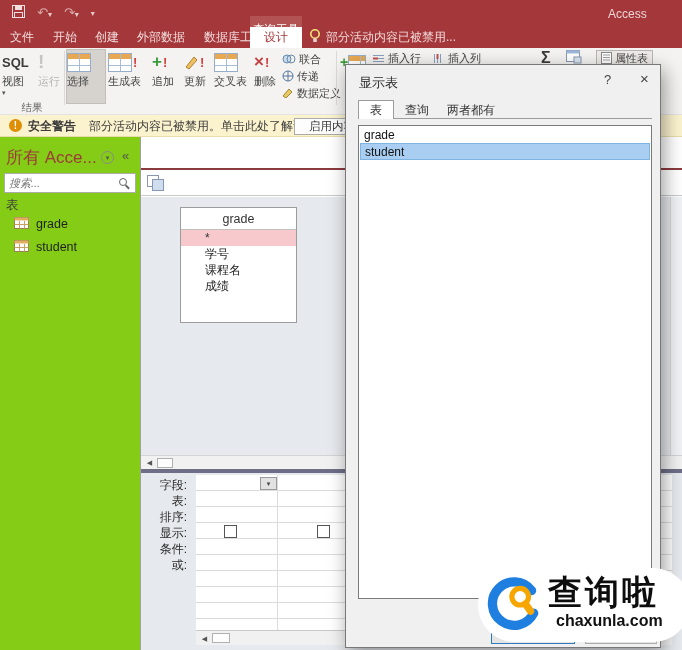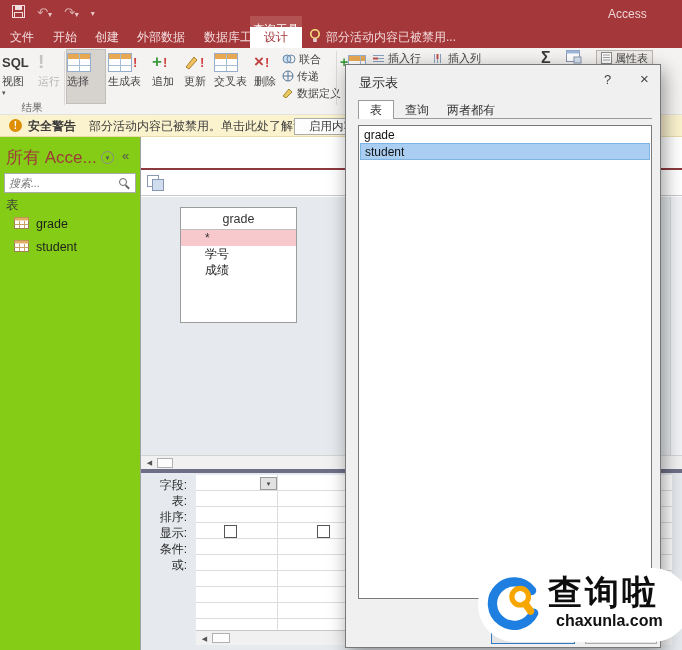--- a/index.html
+++ b/index.html
@@ -321,20 +321,21 @@
           <rect x="5.5" y="4.5" width="11" height="11" fill="#CFDDEE" stroke="#8898B0"></rect>
         </svg></span>
   </div>
   <div class="abs design"></div>
   <div class="abs vscroll"></div>
 
   <div class="abs card">
     <div class="cardtitle">grade</div>
     <div class="starrow">*</div>
     <div class="frow">学号</div>
+    <div class="frow">课程名</div>
     <div class="frow">成绩</div>
   </div>
 
   <div class="abs hscroll">
     <span class="scrbtn" style="left:2px;top:1px">◀</span>
     <span class="thumb" style="left:16px;top:2px;width:16px;height:10px"></span>
   </div>
   <div class="abs splitter"></div>
   <div class="abs gridsec"></div>
 

